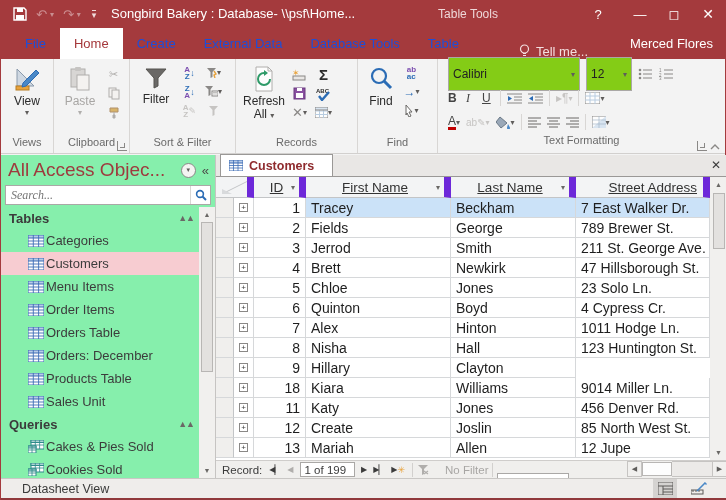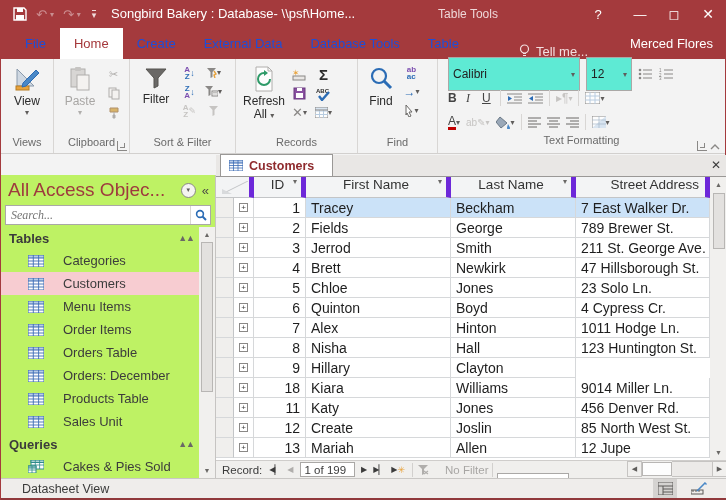--- a/index.html
+++ b/index.html
@@ -39,58 +39,58 @@
   .drop { font-size:8px; color:#5f5d5b; }
   .dim-txt { color:#a8a6a4; }
   .smallcol { display:flex; flex-direction:column; gap:4px; padding-top:4px; }
   .smallgrid { display:grid; grid-template-columns:auto auto; gap:4px 7px; padding-top:4px; align-items:center; }
   .sicon { width:17px; height:15px; display:flex; align-items:center; justify-content:center; font-size:11px; color:#4a4846; }
   .launcher { position:absolute; right:2px; bottom:2px; width:10px; height:10px; border-left:1px solid #8a8886; border-bottom:1px solid #8a8886; }
   .launcher:after { content:""; position:absolute; right:2px; bottom:2px; width:4px; height:4px; border-right:1px solid #8a8886; border-bottom:1px solid #8a8886; }
   .sort-ltr { font-size:8px; line-height:7px; font-weight:bold; color:#7c4fb0; text-align:center; }
   .sort-ltr .b { color:#2b6cb5; }
   .arrow-dn { color:#2b6cb5; font-size:9px; }
-  .fontbox { display:flex; align-items:center; justify-content:space-between; background:#5eead4; border:1px solid #aaa8a6; height:20px; padding:16px 4px; font-size:12px; color:#222; }
+  .fontbox { display:flex; align-items:center; justify-content:space-between; background:#84cc16; border:1px solid #aaa8a6; height:20px; padding:16px 4px; font-size:12px; color:#222; }
   .fmt-row { display:flex; align-items:center; gap:6px; height:24px; padding-left:4px; }
   .fmt-btn { font-size:12px; color:#444; display:flex; align-items:center; }
   .vline { width:1px; height:16px; background:#d8d6d4; }
   .ribbon-collapse { position:absolute; right:5px; bottom:3px; color:#8a8886; font-size:10px; }
 
   
   .content { position:absolute; left:0; top:155px; width:726px; height:323px; display:flex; }
 
   
-  .navpane { position:relative; width:215px; background:#bef264; border-right:1px solid #c6c4c2;margin-top:20px; }
+  .navpane { position:relative; width:215px; background:#86efac; border-right:1px solid #c6c4c2; }
   .nav-title-row { display:flex; align-items:center; padding:4px 6px 2px 7px; }
   .nav-title { font-size:19px; color:#9e3a3e; white-space:nowrap; flex:1; }
   .nav-circle { width:15px; height:15px; border:1px solid #8a8886; border-radius:50%; display:flex; align-items:center; justify-content:center; font-size:7px; color:#5f5d5b; margin-right:6px; background:#f5f4f2; }
   .nav-collapse { color:#4a4846; font-size:13px; }
   .nav-search-row { margin:2px 4px 3px 4px; border:1px solid #aaa8a6; background:#fff; height:20px; display:flex; }
   .nav-search-input { flex:1; border:0; outline:none; font-style:italic; font-size:12px; padding:0 5px; color:#444; font-family:Liberation Serif, serif; background:transparent; }
   .nav-search-btn { width:20px; border-left:1px solid #d8d6d4; display:flex; align-items:center; justify-content:center; }
   .nav-list { position:absolute; left:0; top:52px; bottom:0; width:199px; overflow:hidden; }
   .nav-group-header { display:flex; align-items:center; height:22px; padding:0 6px 0 8px; font-weight:bold; color:#3b3b3b; font-size:13px; }
   .nav-group-header .spacer { flex:1; }
   .chev2 { color:#6a6866; font-size:9px; letter-spacing:-1px; }
-  .nav-item { display:flex; align-items:center; height:23px; padding-left:27px; gap:19px; font-size:13px; color:#3c3c3c; }
+  .nav-item { display:flex; align-items:center; height:23px; padding-left:27px; gap:2px; font-size:13px; color:#3c3c3c; }
   .nav-item.selected { background:#f7ccd1; }
   .nav-vscroll { position:absolute; right:0; top:52px; bottom:0; width:16px; background:#f1f0ee; display:flex; flex-direction:column; align-items:center; }
   .sb-arrow { width:16px; height:15px; display:flex; align-items:center; justify-content:center; font-size:7px; color:#6a6866; }
   .sb-thumb-v { width:12px; background:#e3e1df; border:1px solid #b8b6b4; }
 
   
   .docarea { position:relative; width:511px; background:#e3e1df; }
   .doc-tabstrip { height:22px; background:#e9e7e5; display:flex; align-items:flex-end; position:relative; border-bottom:1px solid #9a9896; }
   .doc-tab { display:flex; align-items:center; gap:6px; background:#fff; border:1px solid #9a9896; border-bottom:none; height:22px; margin-left:4px; padding:0 18px 0 8px; }
   .doc-tab-label { color:#8f2b2e; font-weight:bold; font-size:12.5px; }
   .doc-close { position:absolute; right:6px; top:3px; color:#3b3b3b; font-size:12px; }
 
   .sheet { position:absolute; left:0; top:22px; width:494px; height:283px; background:#fff; }
   .hdr-row { display:flex; height:21px; background:#f3f4f5; }
-  .hcell { border-right:5px solid #6d28d9; border-bottom:1px solid #c3c5c7; display:flex; align-items:flex-start; justify-content:center; font-size:13.5px; color:#333; position:relative; }
+  .hcell { border-right:7px solid #6d28d9; border-bottom:1px solid #c3c5c7; display:flex; align-items:center; justify-content:center; font-size:13.5px; color:#333; position:relative;text-decoration:underline; }
   .hcell .hdrop { position:absolute; right:4px; font-size:8px; color:#6a6866; }
   .corner { width:38px; position:relative; overflow:hidden; }
   .corner svg { position:absolute; left:6px; top:4px; }
   .col-id { width:52px; } .col-first { width:145px; } .col-last { width:125px; }
   .col-addr { width:134px; justify-content:flex-end; padding-right:6px; }
   .drow { display:flex; height:20px; }
   .dcell { border-right:1px solid #d6d8da; border-bottom:1px solid #d6d8da; font-size:14px; color:#1e1e1e; display:flex; align-items:center; padding:0 5px; white-space:nowrap; overflow:hidden; }
   .c-sel { width:18px; background:#f0efed; border-right:1px solid #c3c5c7; padding:0; }
   .c-plus { width:20px; justify-content:center; padding:0; }
   .plusbox { width:9px; height:9px; border:1px solid #8a8886; font-size:8px; line-height:7px; text-align:center; color:#3b3b3b; }

